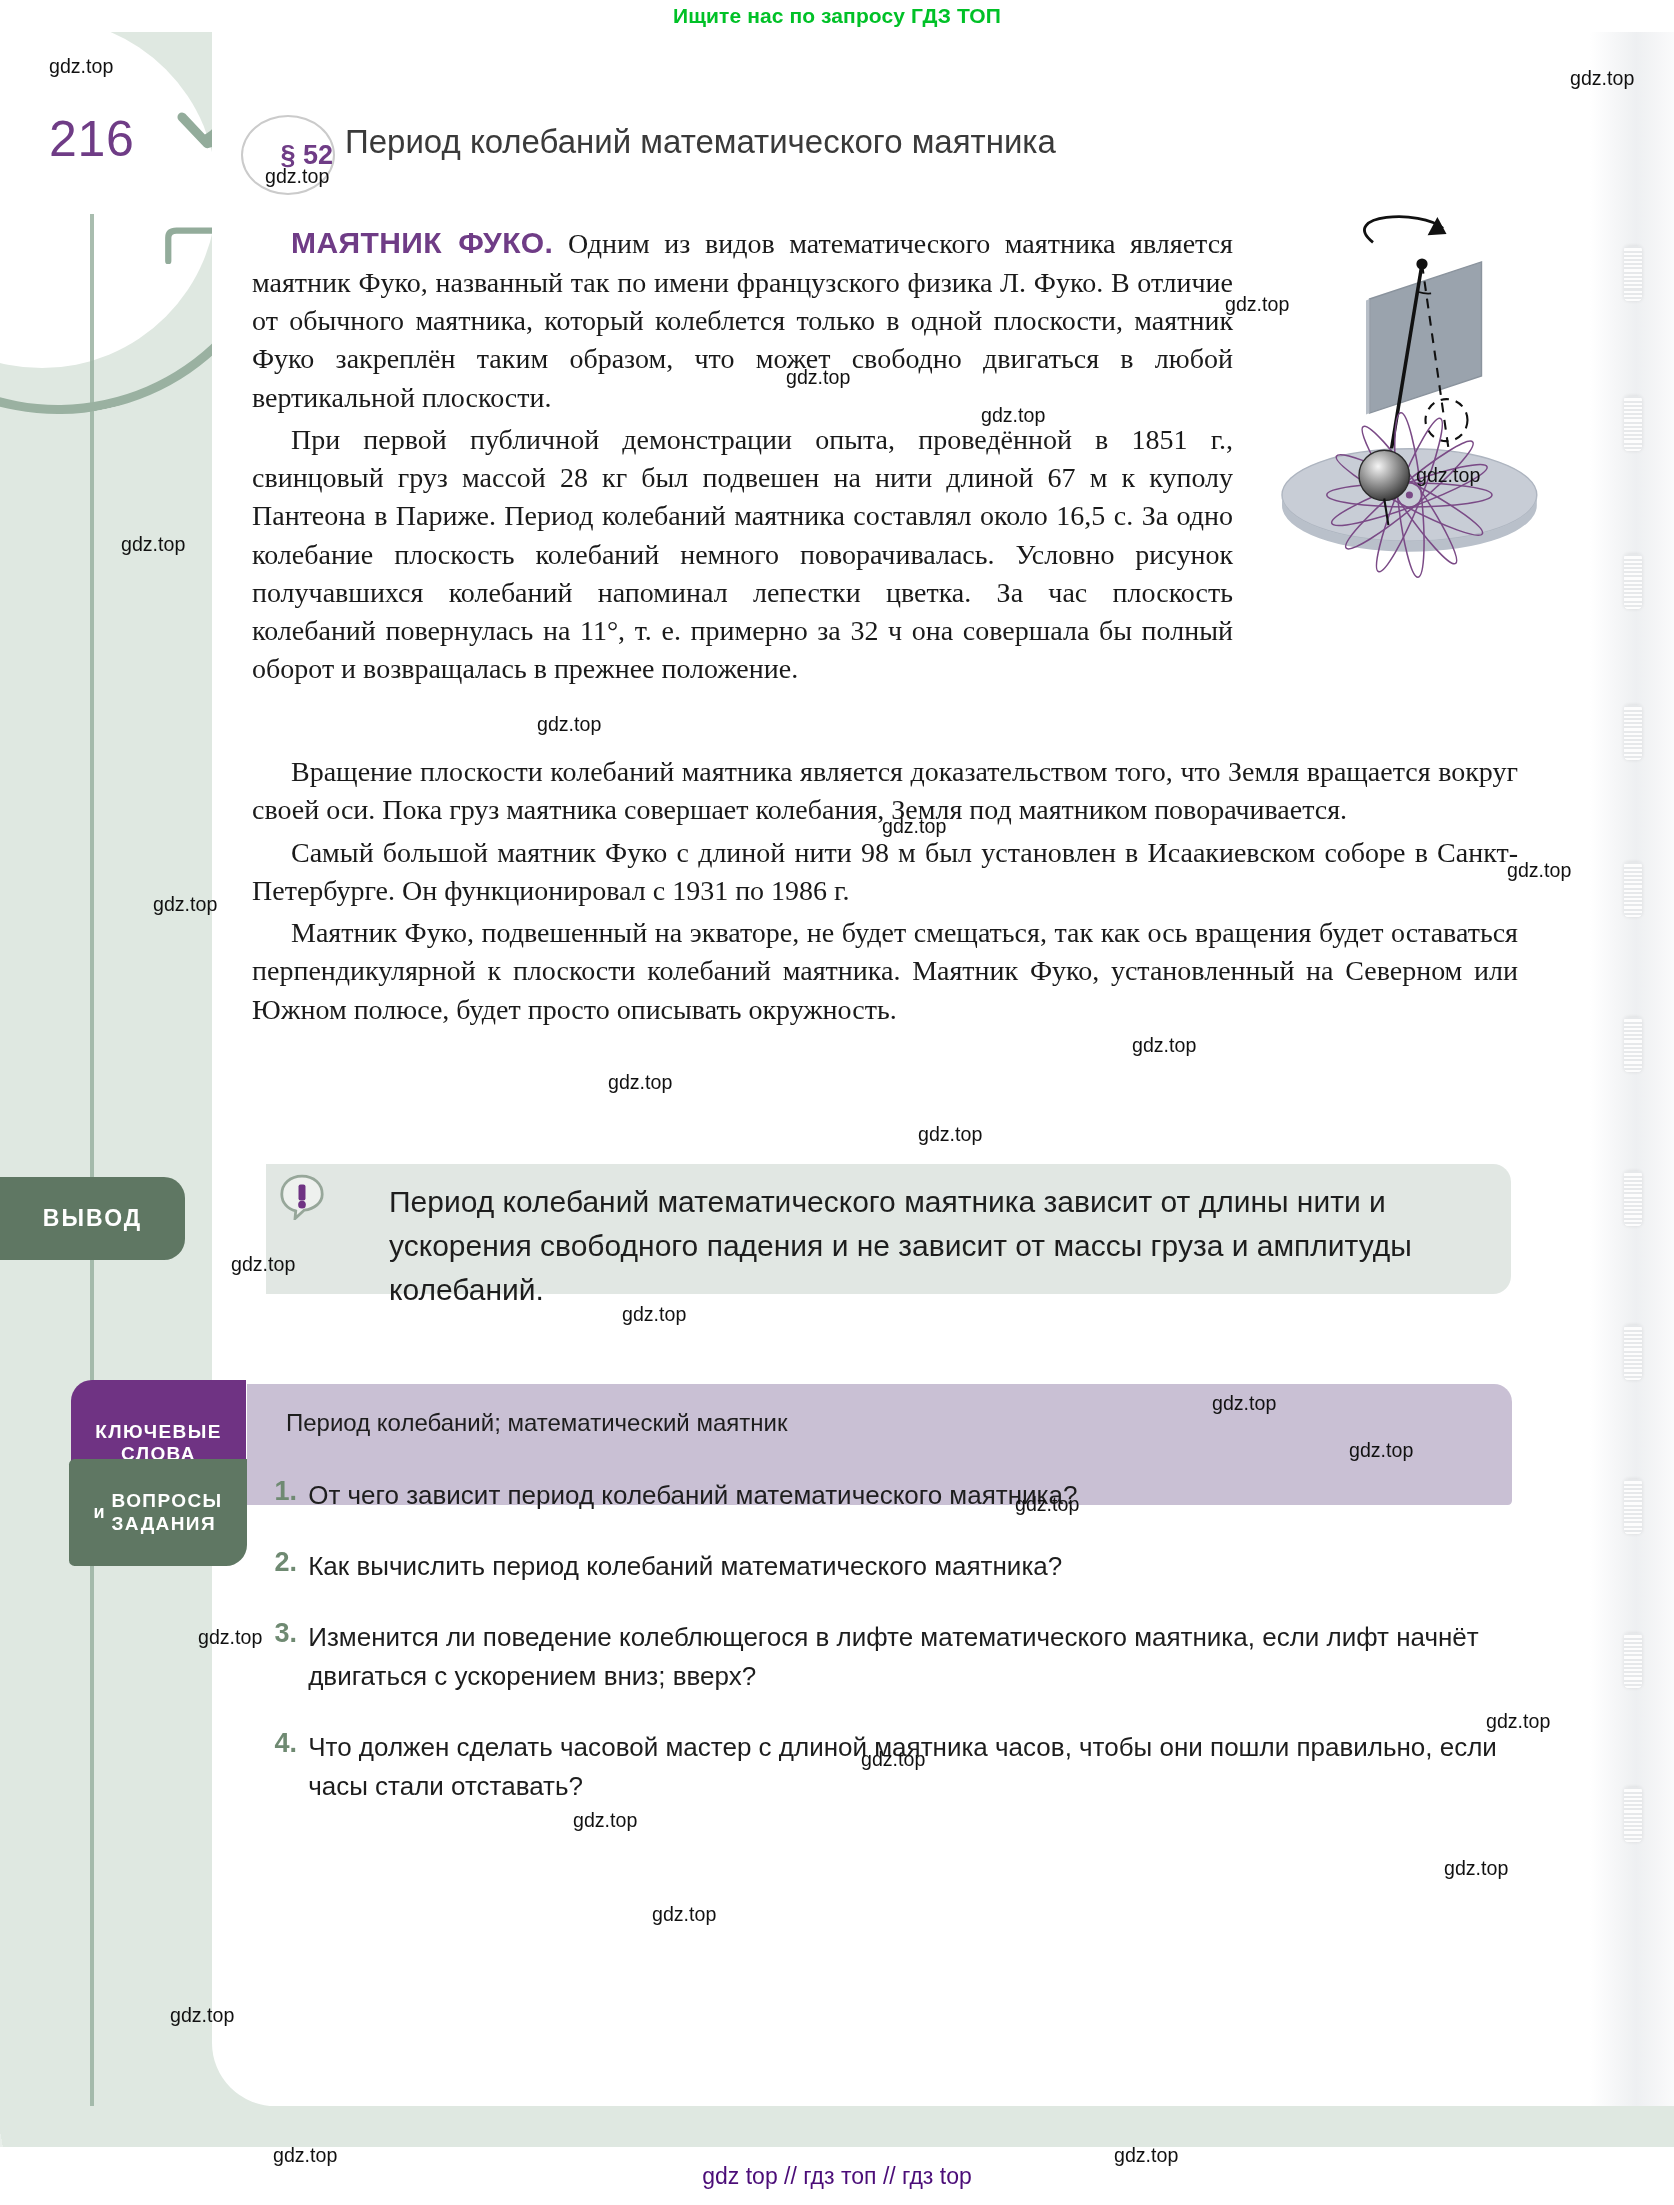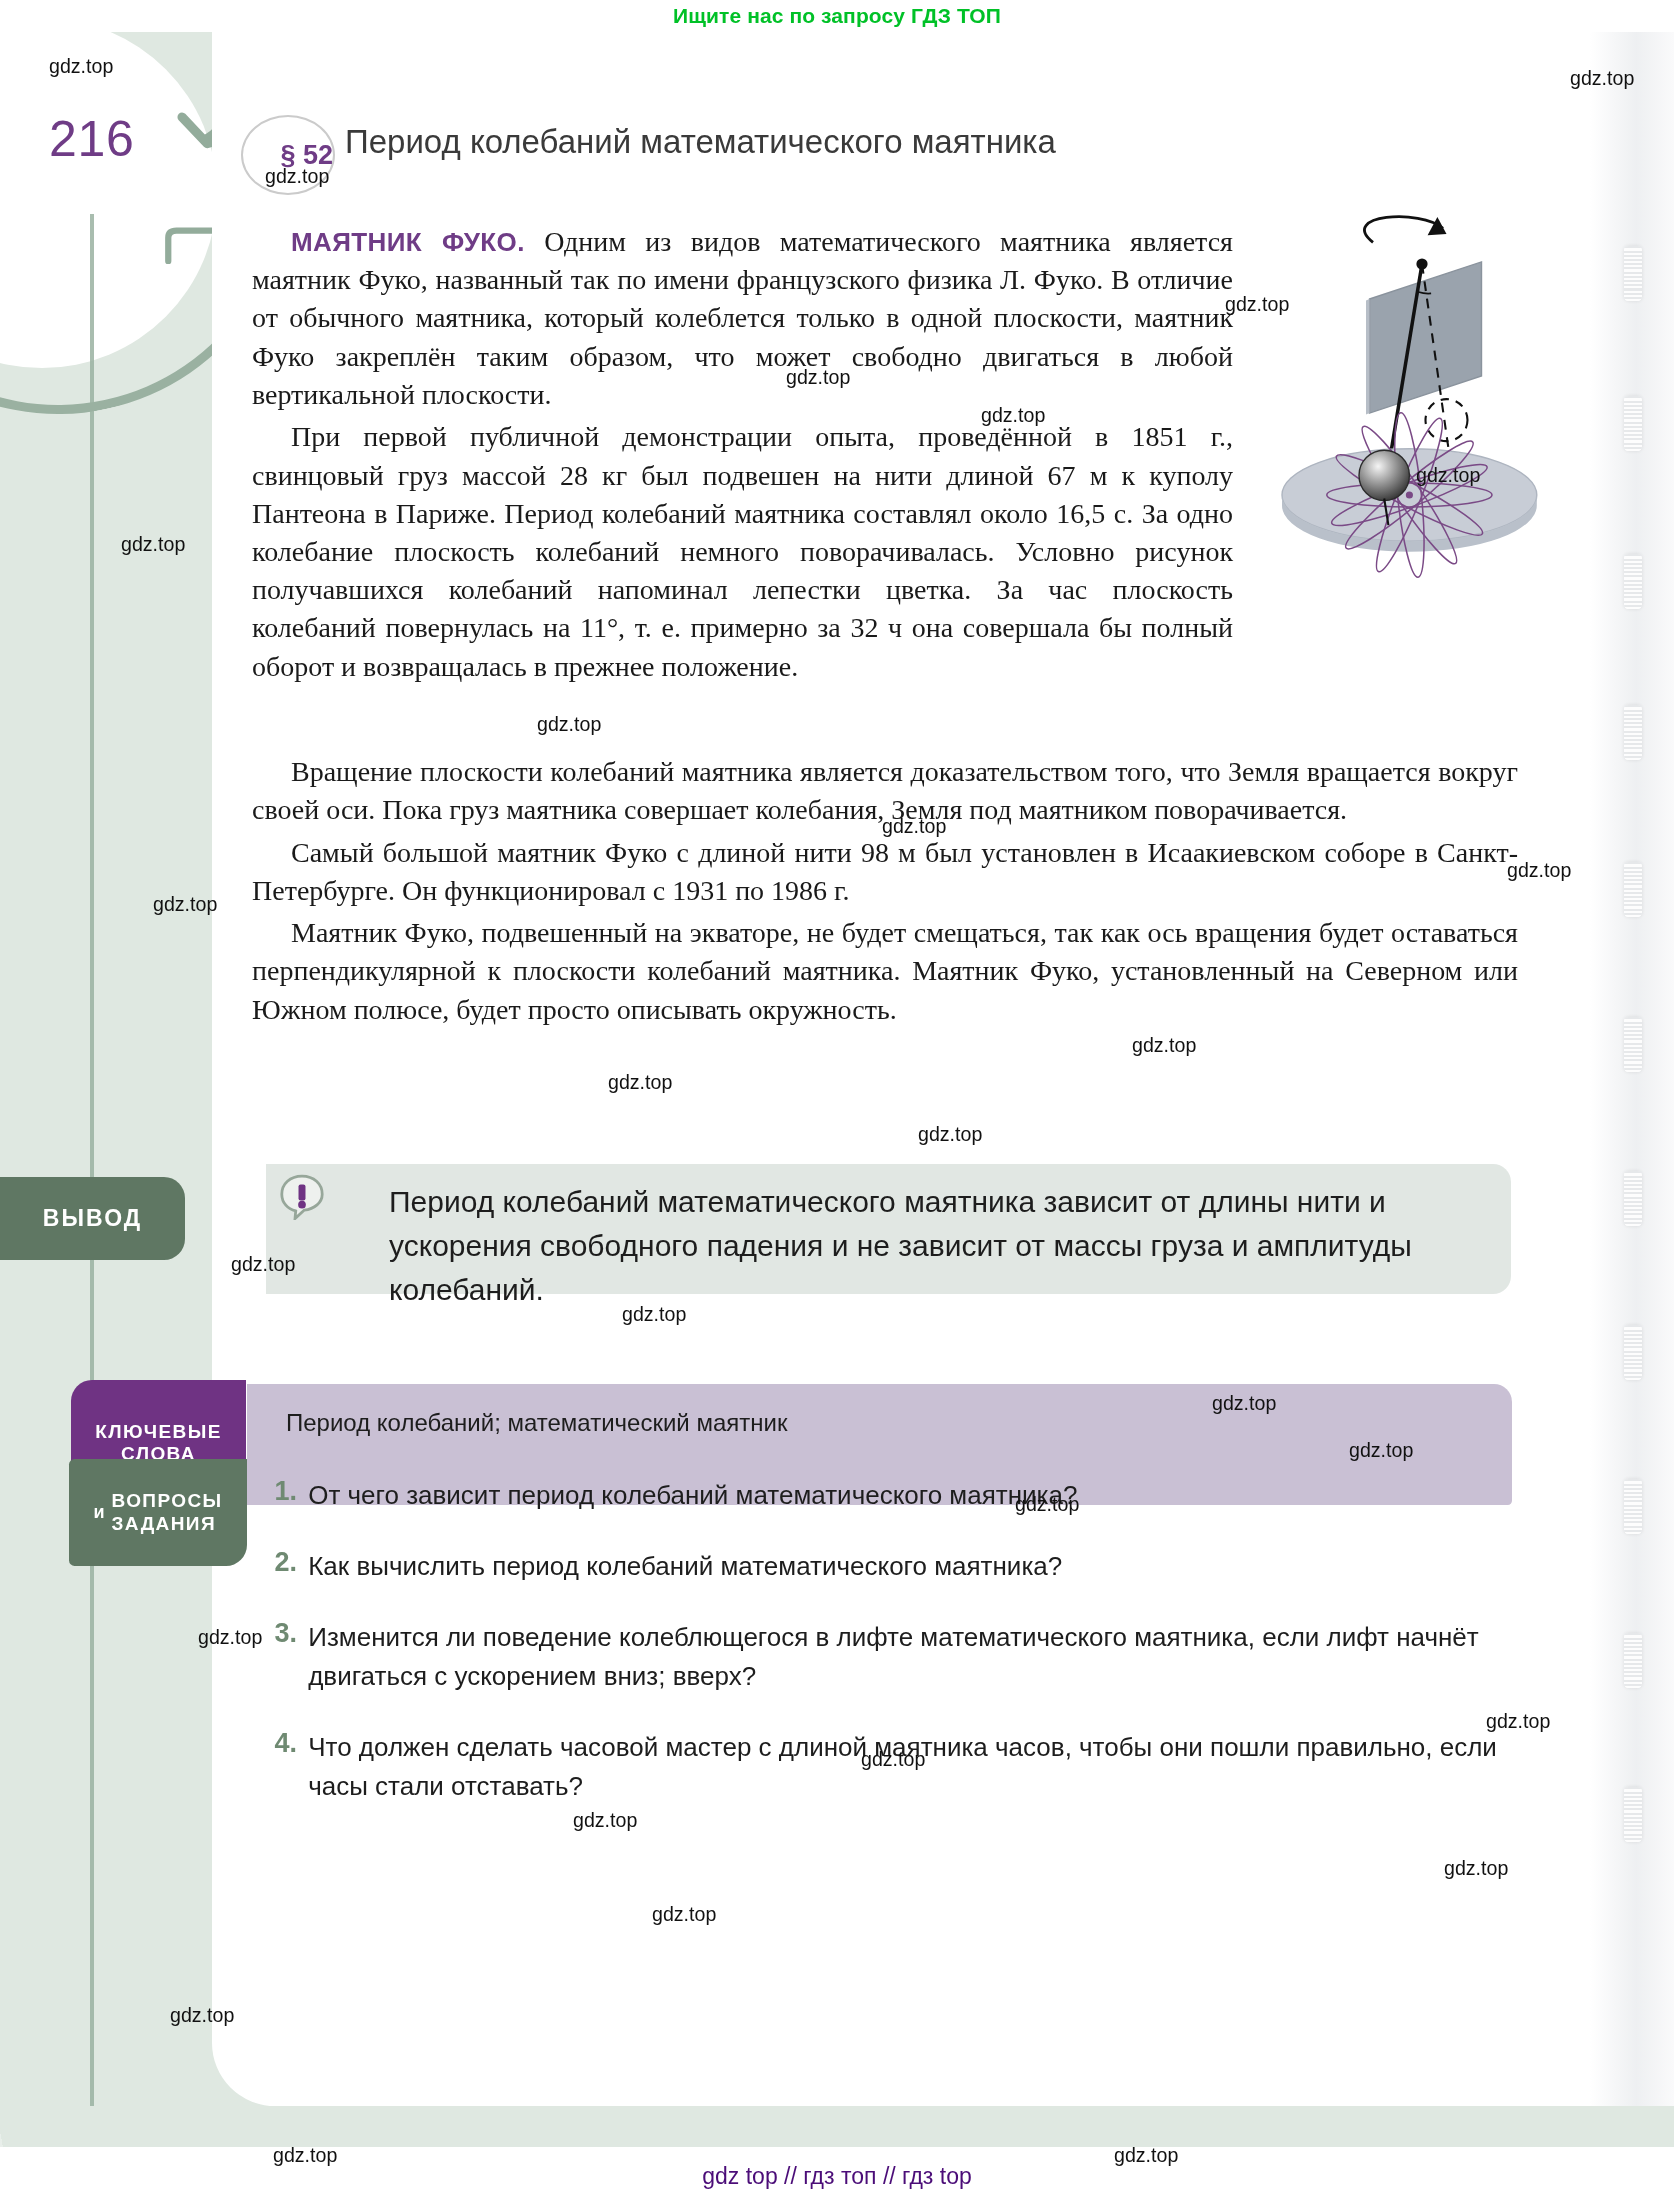--- a/index.html
+++ b/index.html
@@ -98,21 +98,21 @@
   }
   .body-col.wide{width:1266px;}
   .para{
     font-family:"Liberation Serif", serif;
     font-size:28px;line-height:1.365;color:#1a1a1a;
     text-align:justify;text-indent:39px;margin:0 0 4.2px 0;
     -webkit-hyphens:none;hyphens:none;
   }
   .para b.lead{
     font-family:"Liberation Sans", sans-serif;
-    color:#6f3c86;font-size:26px;font-weight:700;letter-spacing:0.4px;
+    color:#6f3c86;font-size:30px;font-weight:700;letter-spacing:0.4px;
   }
 
   
   .illus{position:absolute;left:1233px;top:165px;width:350px;height:491px;}
 
   
   .vyvod-tab{
     position:absolute;left:0px;top:1145px;width:185px;height:83px;
     background:#5f7763;border-top-right-radius:21px;border-bottom-right-radius:21px;
     display:flex;align-items:center;justify-content:center;

